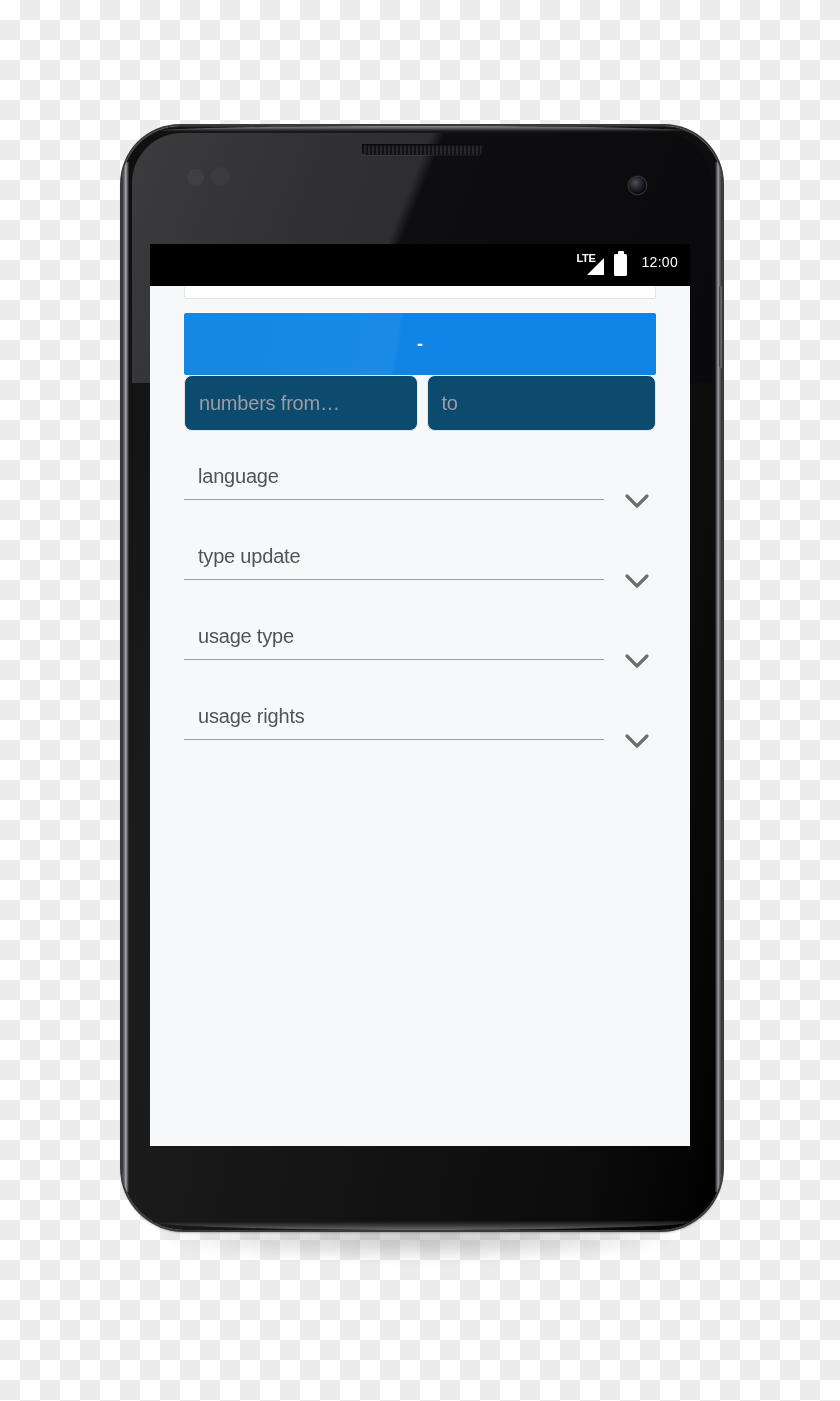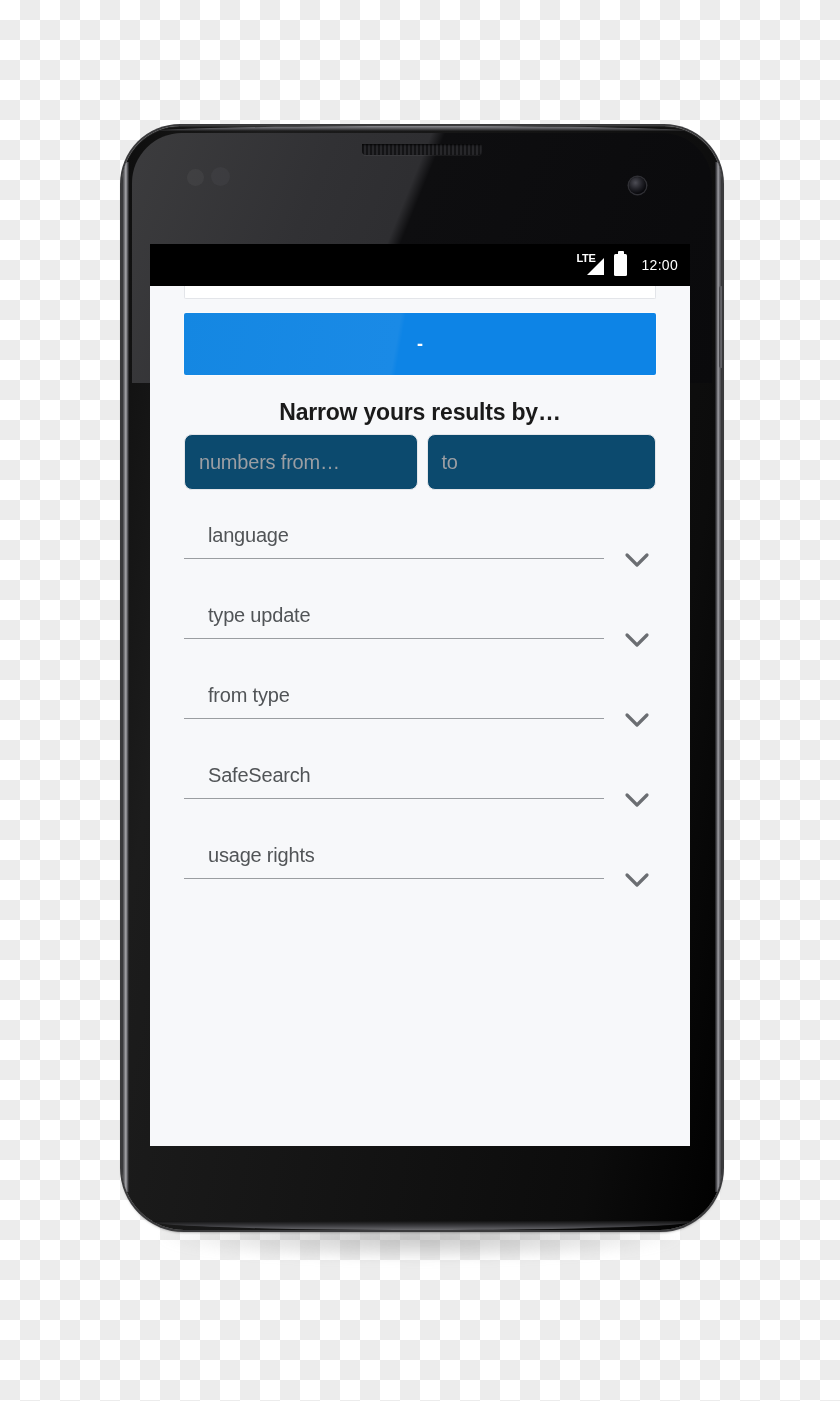--- a/index.html
+++ b/index.html
@@ -156,21 +156,20 @@
     background: #000000;
     display: flex;
     align-items: center;
     justify-content: flex-end;
     padding-right: 12px;
     box-sizing: border-box;
     color: #ffffff;
   }
   .status-icons {
     display: flex;
-    align-items: center;
     gap: 10px;
   }
   #signal-icon {
     position: relative;
     width: 28px;
     height: 22px;
   }
   #signal-icon .lte {
     position: absolute;
     left: 0; top: -1px;
@@ -286,21 +285,21 @@
   #dropdown-list {
     margin-top: 26px;
   }
   .dropdown-row {
     position: relative;
     height: 80px;
     cursor: pointer;
   }
   .dropdown-label {
     position: absolute;
-    left: 24px;
+    left: 14px;
     top: 8px;
     font-size: 20px;
     color: #515457;
     letter-spacing: -0.2px;
   }
   .dropdown-underline {
     position: absolute;
     left: 0;
     right: 52px;
     top: 42px;
@@ -351,21 +350,20 @@
     </div>
 
     <div id="page-content">
 
       <div id="top-cut-field"></div>
 
       <button id="search-button">
         <span id="search-button-label">-</span>
       </button>
 
-      <h2 id="section-title">Narrow yours results by…</h2>
 
       <div class="field-row">
         <div id="field-from" class="text-field">
           <span class="ph">numbers from…</span>
         </div>
         <div id="field-to" class="text-field">
           <span class="ph">to</span>
         </div>
       </div>
 
@@ -388,38 +386,29 @@
           <span class="dropdown-underline"></span>
           <span class="chevron-icon">
             <svg width="26" height="16" viewBox="0 0 26 16">
                 <polyline points="3,3 13,13 23,3" fill="none" stroke="#6b6e72" stroke-width="3.2" stroke-linecap="round" stroke-linejoin="round"></polyline>
               </svg>
           </span>
         </div>
 
 
         <div class="dropdown-row">
-          <span class="dropdown-label">from type</span>
+          <span class="dropdown-label">usage type</span>
           <span class="dropdown-underline"></span>
           <span class="chevron-icon">
             <svg width="26" height="16" viewBox="0 0 26 16">
                 <polyline points="3,3 13,13 23,3" fill="none" stroke="#6b6e72" stroke-width="3.2" stroke-linecap="round" stroke-linejoin="round"></polyline>
               </svg>
           </span>
         </div>
 
-        <div class="dropdown-row">
-          <span class="dropdown-label">SafeSearch</span>
-          <span class="dropdown-underline"></span>
-          <span class="chevron-icon">
-            <svg width="26" height="16" viewBox="0 0 26 16">
-                <polyline points="3,3 13,13 23,3" fill="none" stroke="#6b6e72" stroke-width="3.2" stroke-linecap="round" stroke-linejoin="round"></polyline>
-              </svg>
-          </span>
-        </div>
 
         <div class="dropdown-row">
           <span class="dropdown-label">usage rights</span>
           <span class="dropdown-underline"></span>
           <span class="chevron-icon">
             <svg width="26" height="16" viewBox="0 0 26 16">
                 <polyline points="3,3 13,13 23,3" fill="none" stroke="#6b6e72" stroke-width="3.2" stroke-linecap="round" stroke-linejoin="round"></polyline>
               </svg>
           </span>
         </div>

